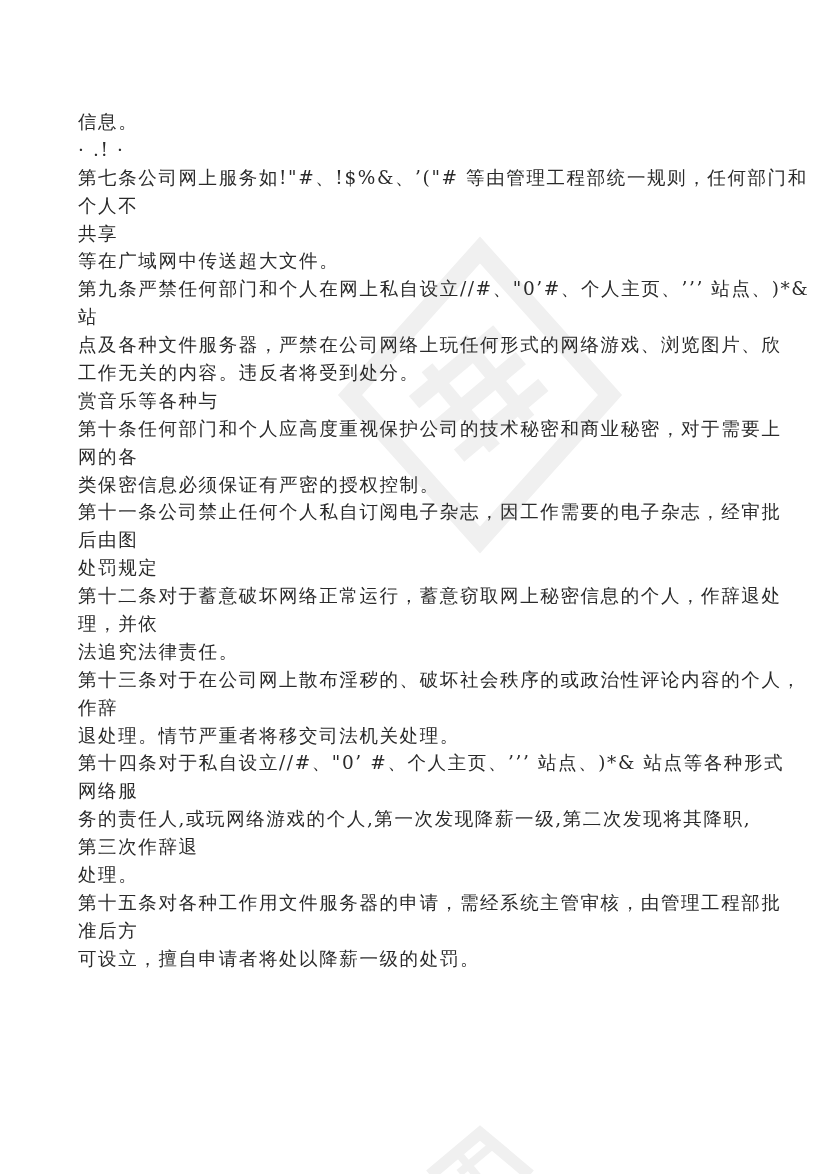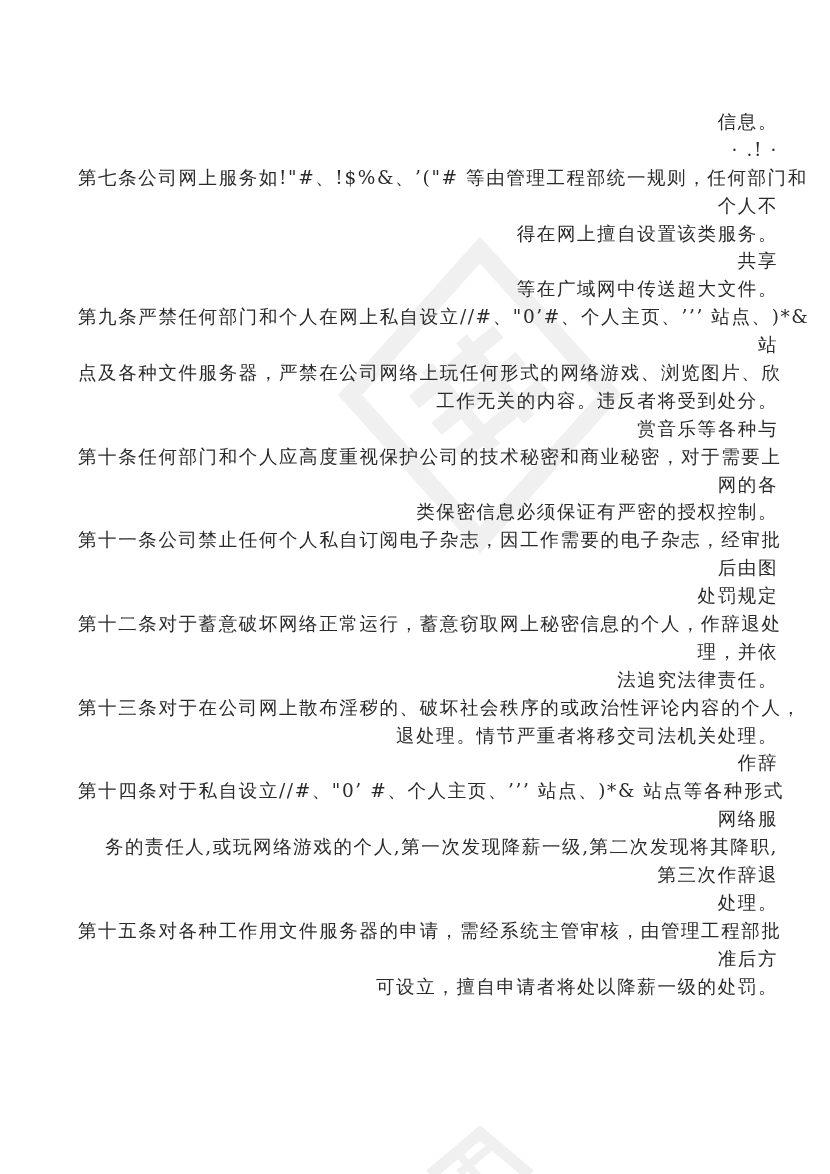--- a/index.html
+++ b/index.html
@@ -33,21 +33,20 @@
       width: 700px;
       font-family: "DejaVu Serif", "Liberation Serif", serif;
       font-size: 18.5px;
       line-height: 27.9px;
       color: #2a2a2a;
       letter-spacing: 1.6px;
     }
     .line {
       white-space: nowrap;
       height: 27.9px;
-      text-align: right;
     }
   </style>
 </head>
 <body>
 
 <div class="page">
 
   <div class="watermark" style="left:330px; top:230px;">
     <svg width="300" height="330" viewBox="0 0 300 330">
       <g fill="none" stroke="#f0f0f0" stroke-width="18">
@@ -71,40 +70,39 @@
         <rect x="70" y="32" width="8" height="30"></rect>
       </g>
     </svg>
   </div>
 
   <div class="content">
     <div class="line">信息。</div>
     <div class="line">·  .!  ·</div>
     <div class="line">第七条公司网上服务如!"#、!$%&amp;、’("# 等由管理工程部统一规则，任何部门和</div>
     <div class="line">个人不</div>
-    <div class="line">得在网上擅自设置该类服务。</div>
     <div class="line">共享</div>
     <div class="line">等在广域网中传送超大文件。</div>
     <div class="line">第九条严禁任何部门和个人在网上私自设立//#、"0’#、个人主页、’’’  站点、)*&amp;</div>
     <div class="line">站</div>
     <div class="line">点及各种文件服务器，严禁在公司网络上玩任何形式的网络游戏、浏览图片、欣</div>
     <div class="line">工作无关的内容。违反者将受到处分。</div>
     <div class="line">赏音乐等各种与</div>
     <div class="line">第十条任何部门和个人应高度重视保护公司的技术秘密和商业秘密，对于需要上</div>
     <div class="line">网的各</div>
     <div class="line">类保密信息必须保证有严密的授权控制。</div>
     <div class="line">第十一条公司禁止任何个人私自订阅电子杂志，因工作需要的电子杂志，经审批</div>
     <div class="line">后由图</div>
     <div class="line">处罚规定</div>
     <div class="line">第十二条对于蓄意破坏网络正常运行，蓄意窃取网上秘密信息的个人，作辞退处</div>
     <div class="line">理，并依</div>
     <div class="line">法追究法律责任。</div>
     <div class="line">第十三条对于在公司网上散布淫秽的、破坏社会秩序的或政治性评论内容的个人，</div>
+    <div class="line">作辞</div>
     <div class="line">退处理。情节严重者将移交司法机关处理。</div>
-    <div class="line">作辞</div>
     <div class="line">第十四条对于私自设立//#、"0’ #、个人主页、’’’   站点、)*&amp; 站点等各种形式</div>
     <div class="line">网络服</div>
     <div class="line">务的责任人,或玩网络游戏的个人,第一次发现降薪一级,第二次发现将其降职,</div>
     <div class="line">第三次作辞退</div>
     <div class="line">处理。</div>
     <div class="line">第十五条对各种工作用文件服务器的申请，需经系统主管审核，由管理工程部批</div>
     <div class="line">准后方</div>
     <div class="line">可设立，擅自申请者将处以降薪一级的处罚。</div>
   </div>
 </div>

